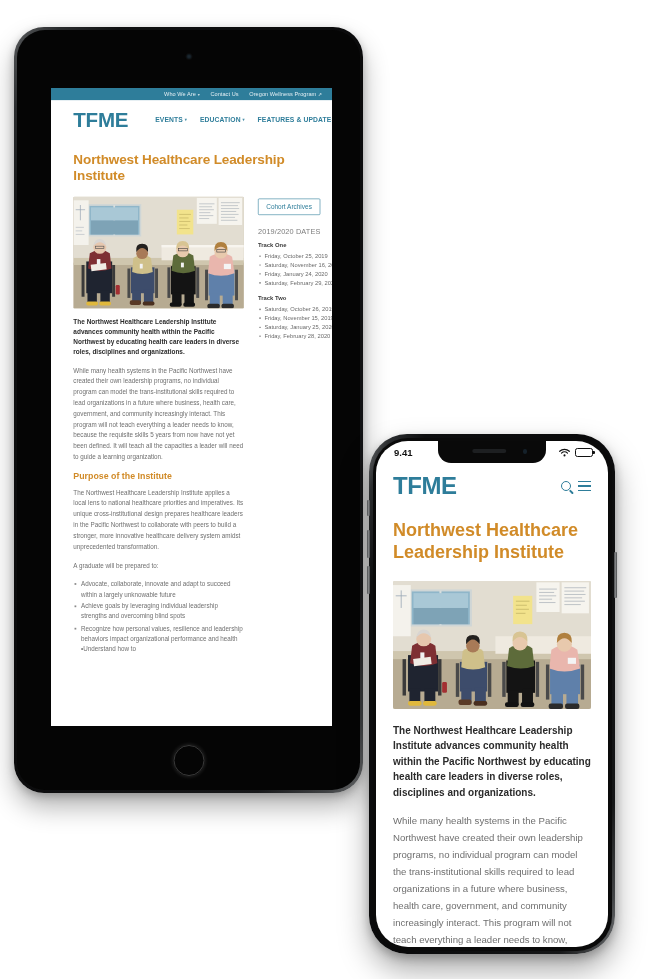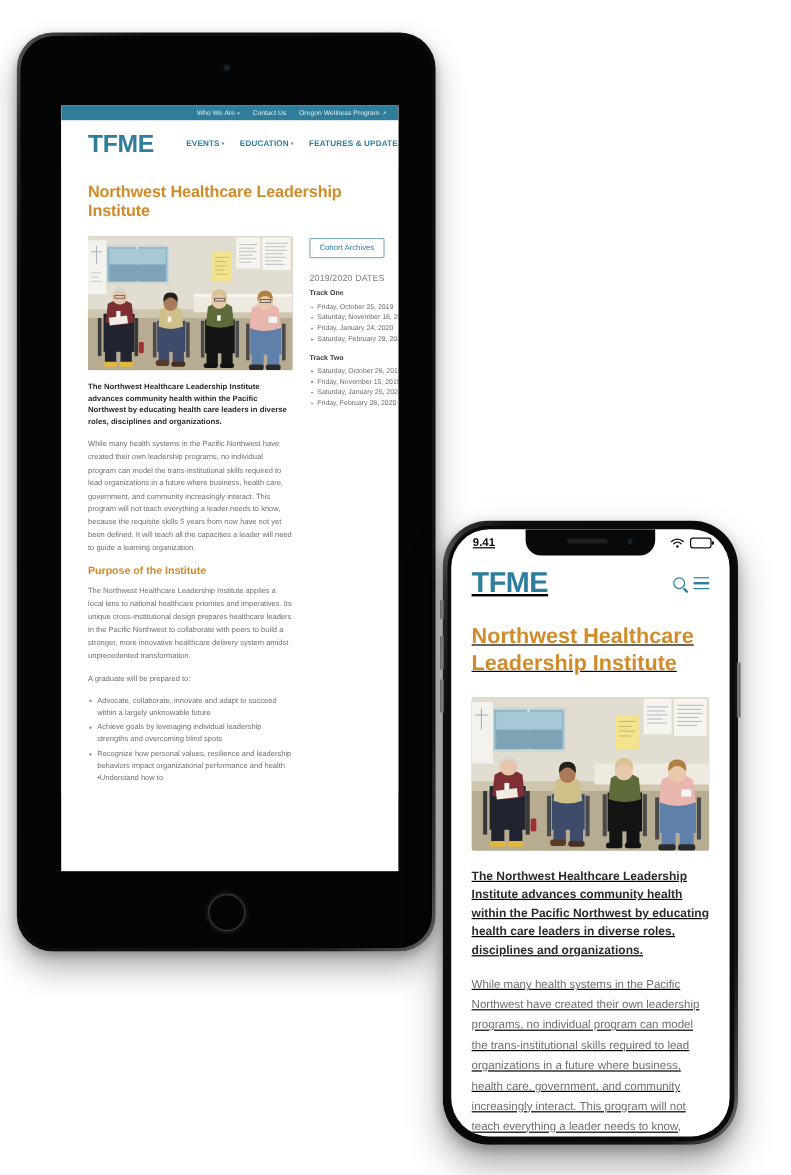--- a/index.html
+++ b/index.html
@@ -143,21 +143,20 @@
   }
 
   
   #phone {
     position: absolute; left: 369px; top: 434px;
     width: 246px; height: 520px;
     border-radius: 38px;
     background: linear-gradient(110deg,#6e7072 0%,#2b2d2f 5%,#0d0e0f 13%,#09090a 50%,#151617 87%,#434547 95%,#7b7d7f 100%);
     padding: 3.5px;
     box-shadow: 0 16px 30px rgba(0,0,0,.34), 0 4px 10px rgba(0,0,0,.24);
-    text-decoration: underline;
   }
   #phone-inner {
     width: 100%; height: 100%; border-radius: 35px;
     background: #0a0a0a; padding: 3.5px; position: relative;
   }
   #phone-screen {
     width: 100%; height: 100%; border-radius: 32px;
     background: #fff; overflow: hidden; position: relative;
   }
   #phone-notch {

